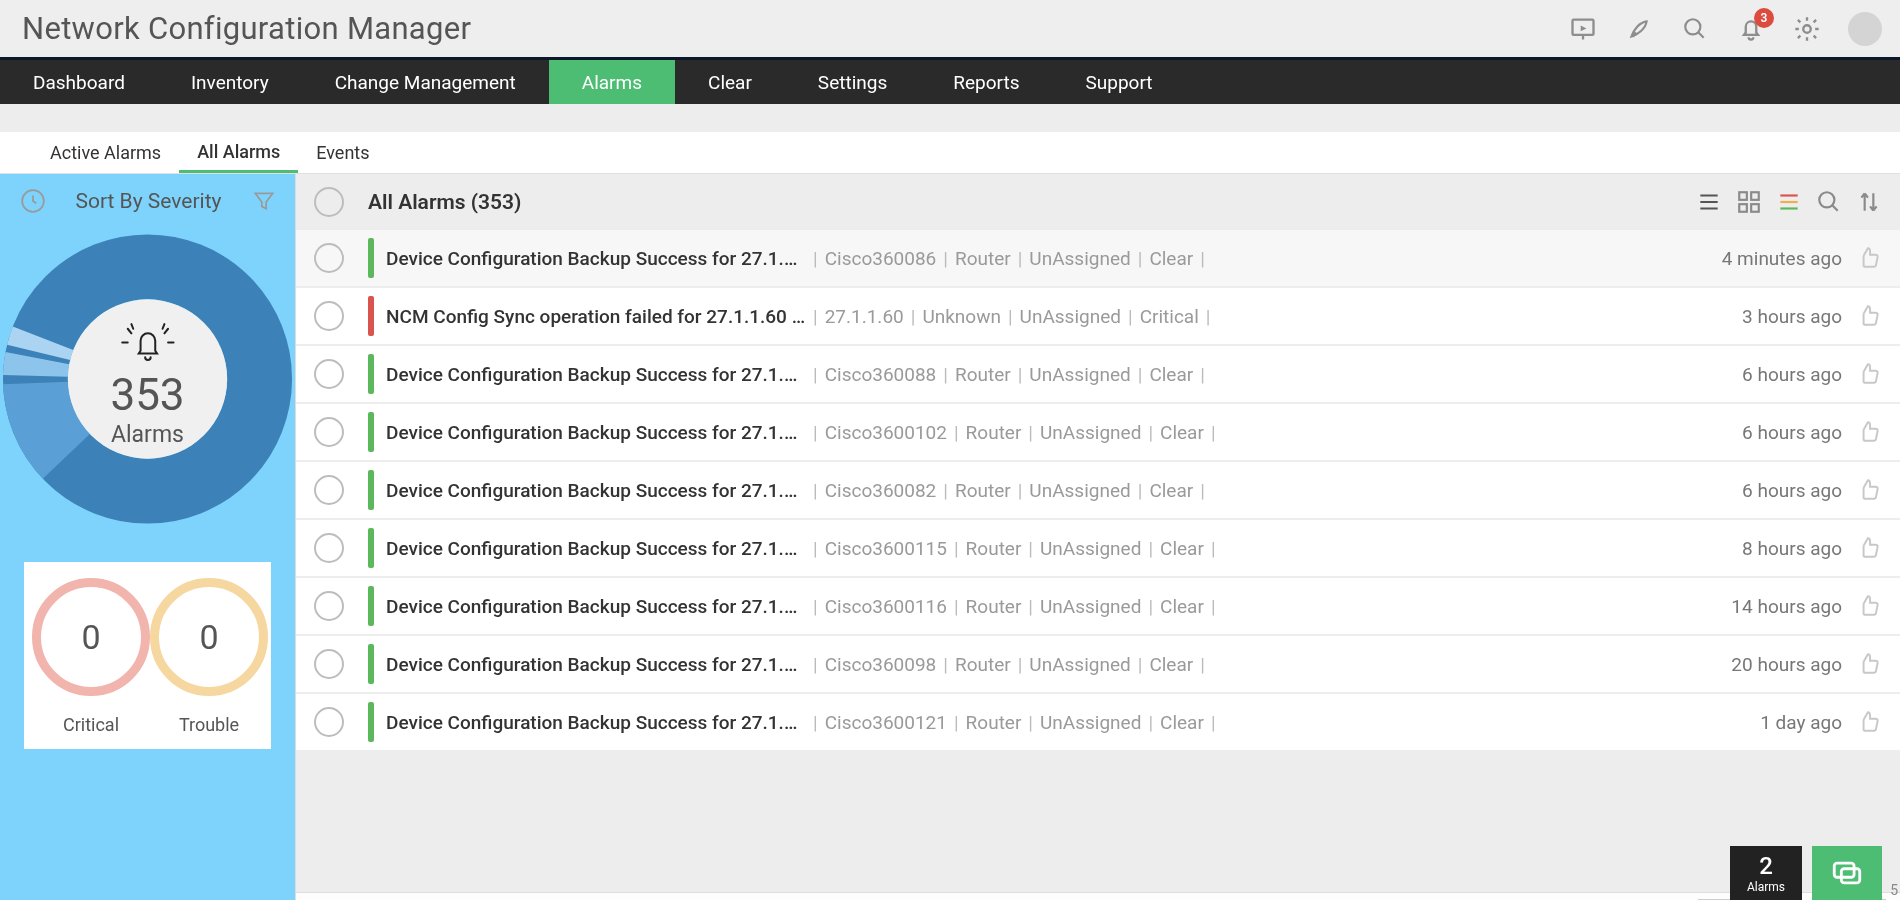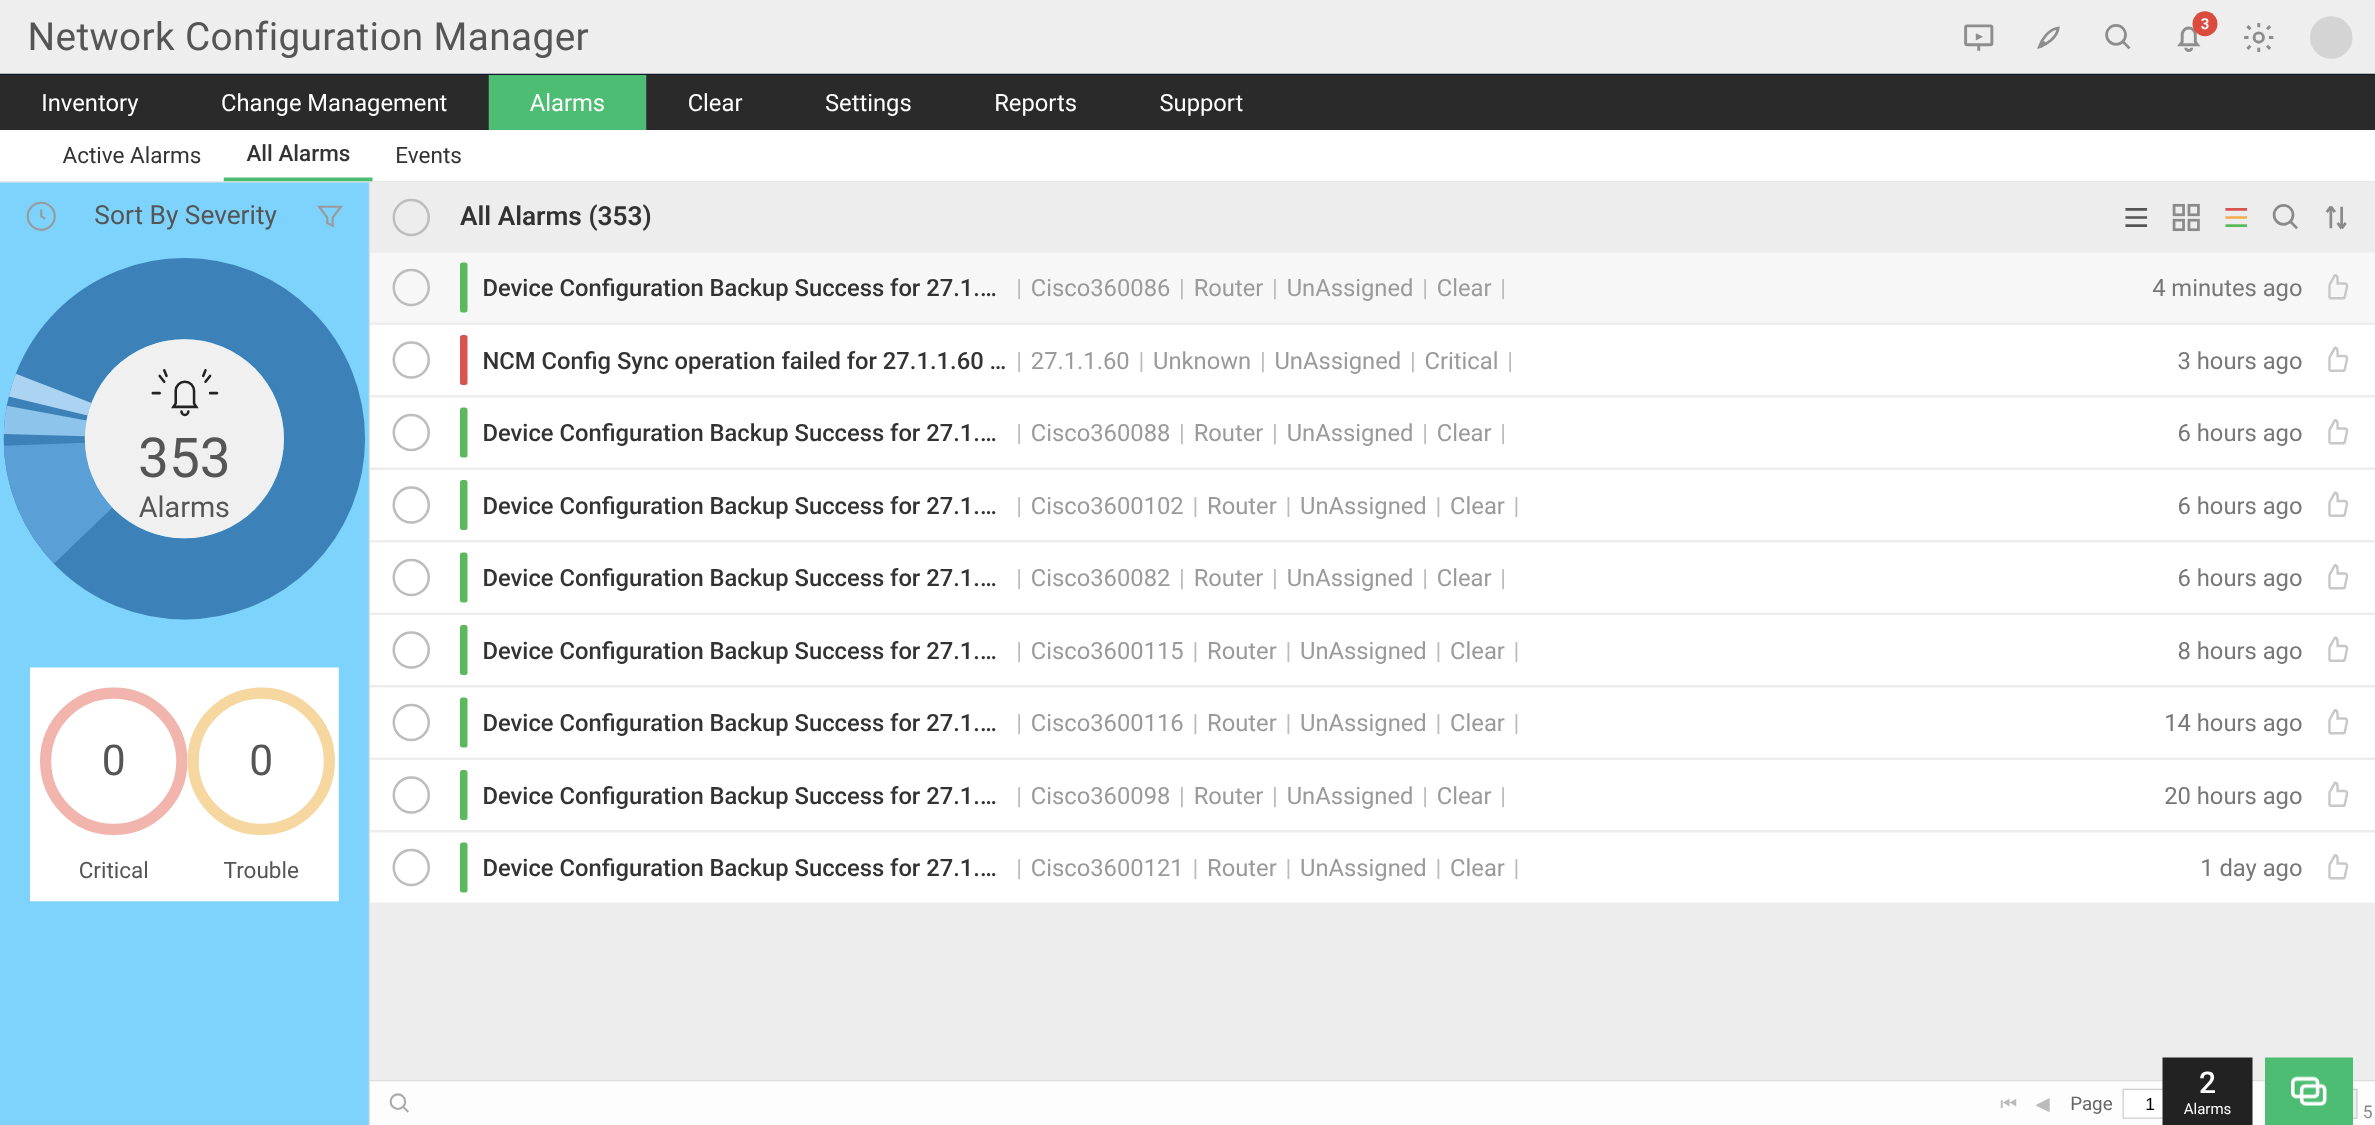--- a/index.html
+++ b/index.html
@@ -1,33 +1,33 @@
 <!DOCTYPE html>
 <html><head>
 <meta charset="utf-8">
 <style>
   * { box-sizing: border-box; margin: 0; padding: 0; }
   body { font-family: -apple-system, "Segoe UI", Roboto, Arial, sans-serif; background:#ededed; color:#333; width:1900px; height:900px; overflow:hidden; }
 
   
-  .header { height:60px; background:#eeeeee; display:flex; align-items:center; padding-left:22px; border-bottom:1px solid #0f172a;}
+  .header { height:60px; background:#eeeeee; display:flex; align-items:center; padding-left:22px; border-bottom:3px solid #0f172a;}
   .app-title { font-size:31px; color:#555; font-weight:400; letter-spacing:0.3px; flex:1;}
   .header-icons { display:flex; align-items:center; gap:26px; padding-right:18px;}
   .hicon { width:30px; height:30px; display:flex; align-items:center; justify-content:center; cursor:pointer; position:relative;}
   .hicon svg { stroke:#8d8d8d; fill:none; stroke-width:2; }
   .badge { position:absolute; top:-6px; right:-8px; background:#db4c3f; color:#fff; font-size:12px; border-radius:50%; width:20px; height:20px; display:flex; align-items:center; justify-content:center; font-weight:600;}
   .avatar { width:34px; height:34px; background:#d4d4d4; border-radius:50%; }
 
   
   .mainnav { background:#2a2a2a; height:44px; display:flex; }
   .mainnav .tab { color:#fff; font-size:19px; padding:0 33px; display:flex; align-items:center; cursor:pointer;}
   .mainnav .tab.active { background:#4dbd74; }
 
   
-  .subnav { background:#fff; height:42px; display:flex; padding-left:32px; border-bottom:1px solid #e0e0e0;}
+  .subnav { background:#fff; height:42px; display:flex; padding-left:32px; border-bottom:1px solid #e0e0e0;margin-top:28px;}
   .subnav .stab { font-size:18px; color:#333; padding:0 18px; display:flex; align-items:center; cursor:pointer;}
   .subnav .stab.active { border-bottom:3px solid #4dbd74; font-weight:500;}
 
   
   .body { display:flex; height:calc(900px - 60px - 44px - 42px); }
   .sidebar { width:296px; background:#7dd3fc; border-right:1px solid #ddd; padding-top:8px; overflow:hidden;}
   .sbar-top { display:flex; align-items:center; justify-content:space-between; padding:6px 18px 4px 20px;}
   .sbar-sort { flex:1; text-align:center; font-size:21px; color:#555;}
   .clock-icon, .filter-icon { width:26px; height:26px; cursor:pointer; }
   .clock-icon svg, .filter-icon svg { stroke:#9a9a9a; fill:none; stroke-width:1.6;}
@@ -120,20 +120,21 @@
       <svg width="28" height="28" viewBox="0 0 24 24">
           <circle cx="12" cy="12" r="3.2"></circle>
           <path d="M12 2v3M12 19v3M4.2 4.2l2.1 2.1M17.7 17.7l2.1 2.1M2 12h3M19 12h3M4.2 19.8l2.1-2.1M17.7 6.3l2.1-2.1"></path>
         </svg>
     </div>
     <div class="avatar"></div>
   </div>
 </div>
 
 <div class="mainnav" id="mainnav">
+    <div class="tab">Dashboard</div>
     <div class="tab">Inventory</div>
     <div class="tab">Change Management</div>
     <div class="tab active">Alarms</div>
     <div class="tab">Clear</div>
     <div class="tab">Settings</div>
     <div class="tab">Reports</div>
     <div class="tab">Support</div>
   </div>
 
 <div class="subnav" id="subnav">

